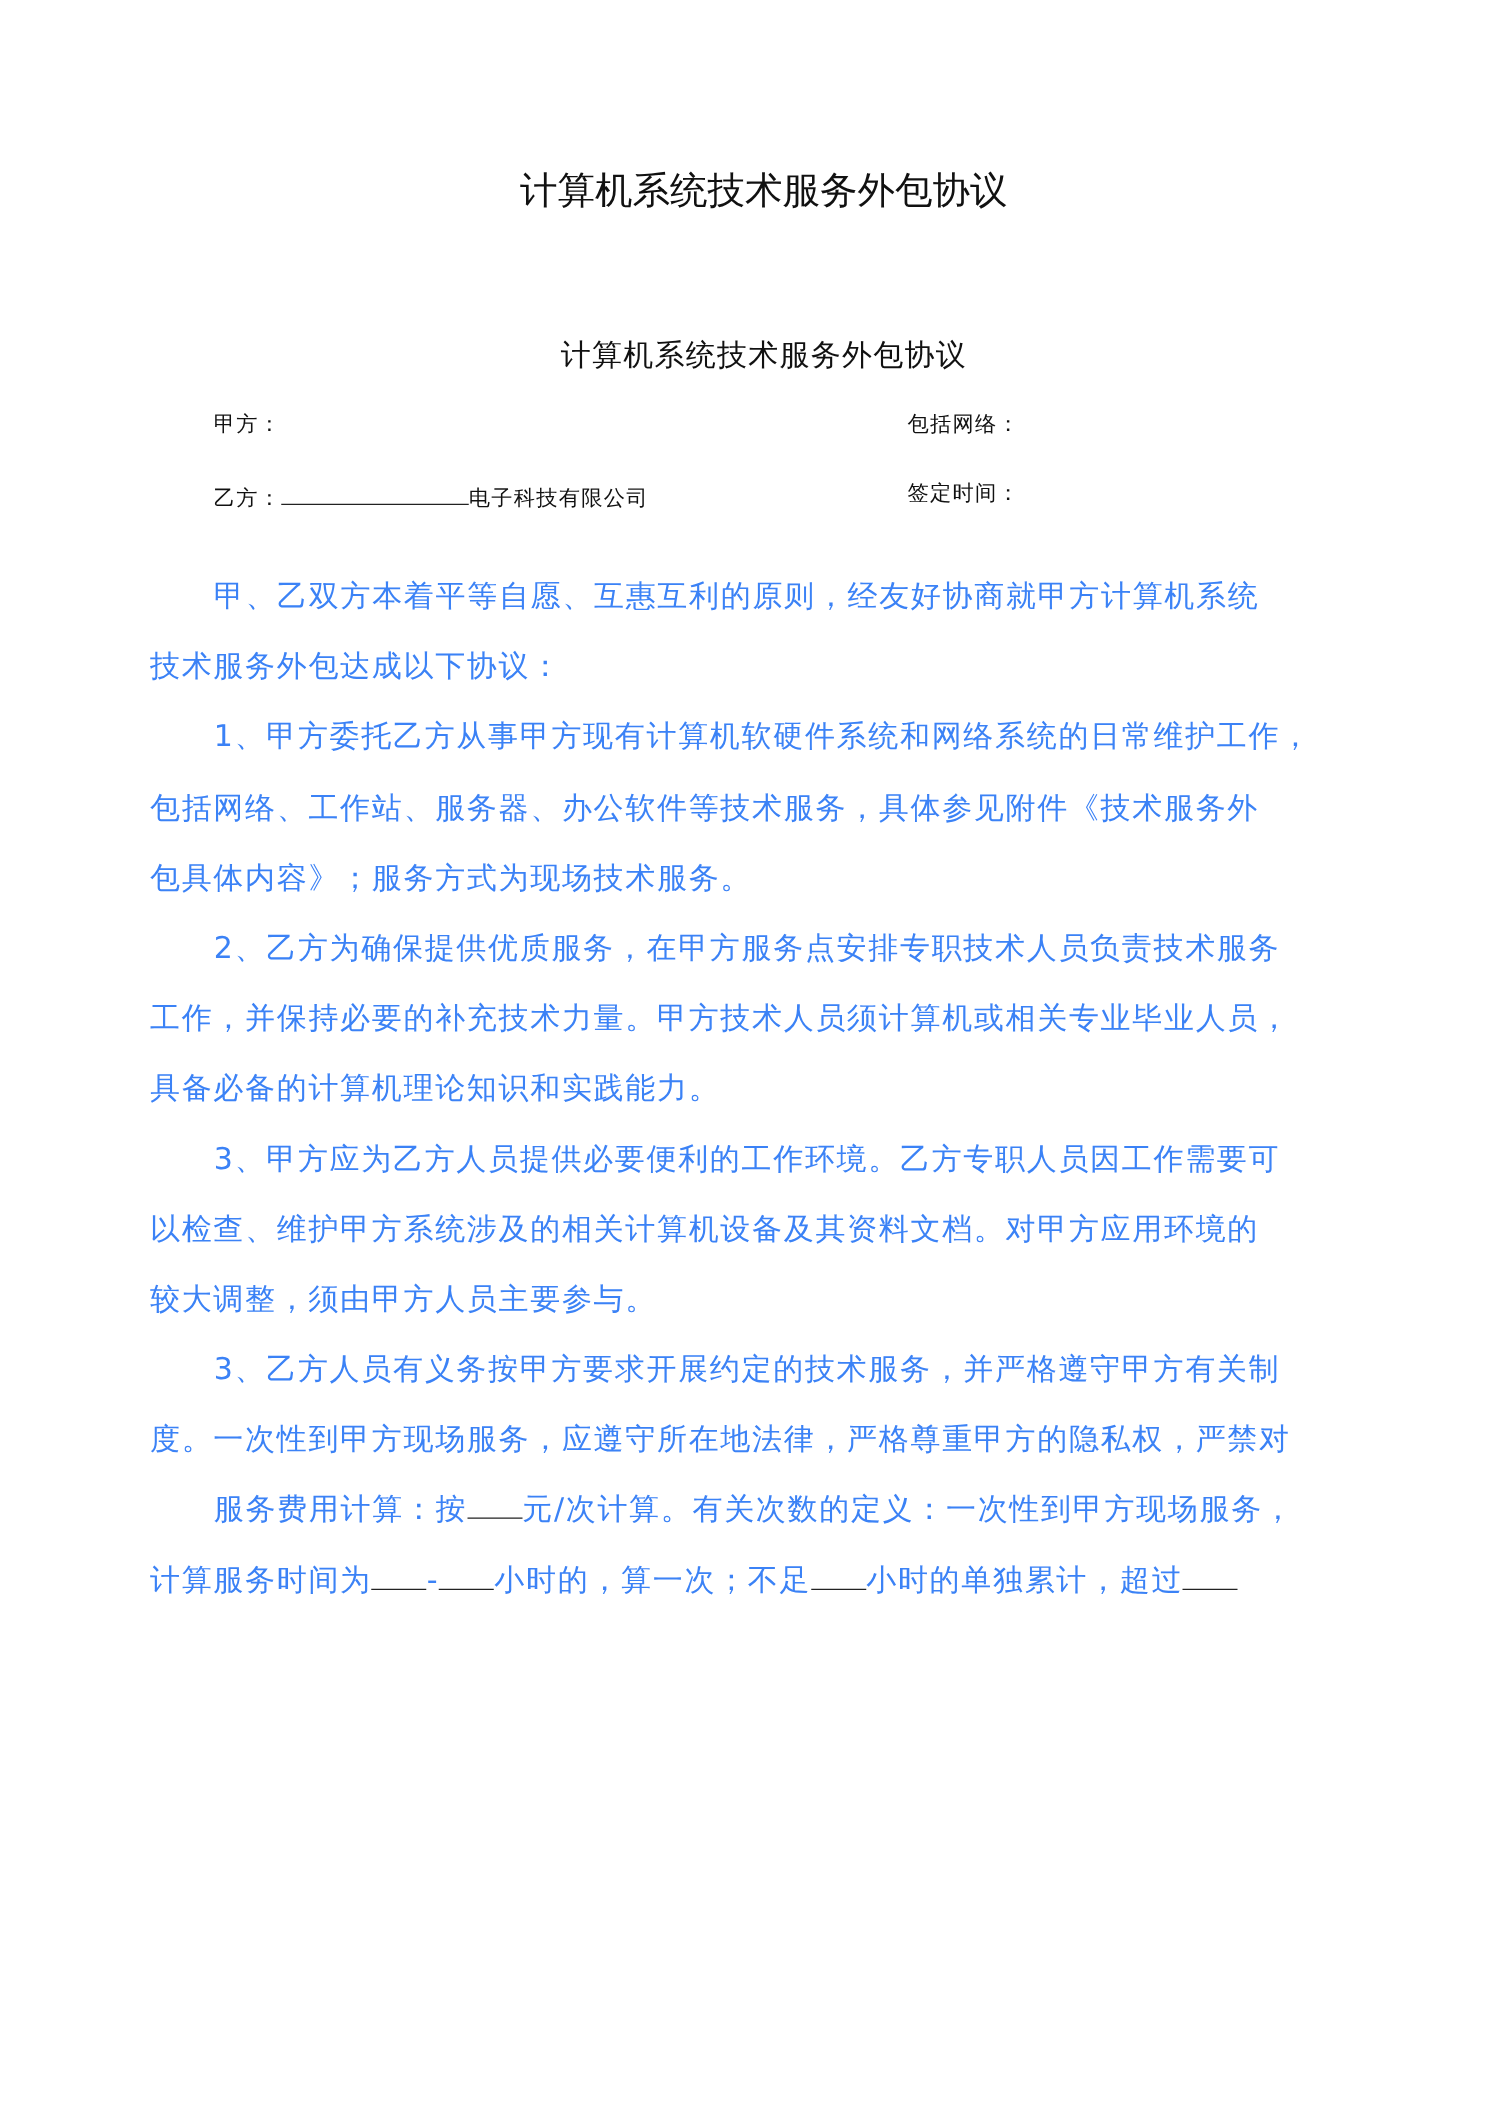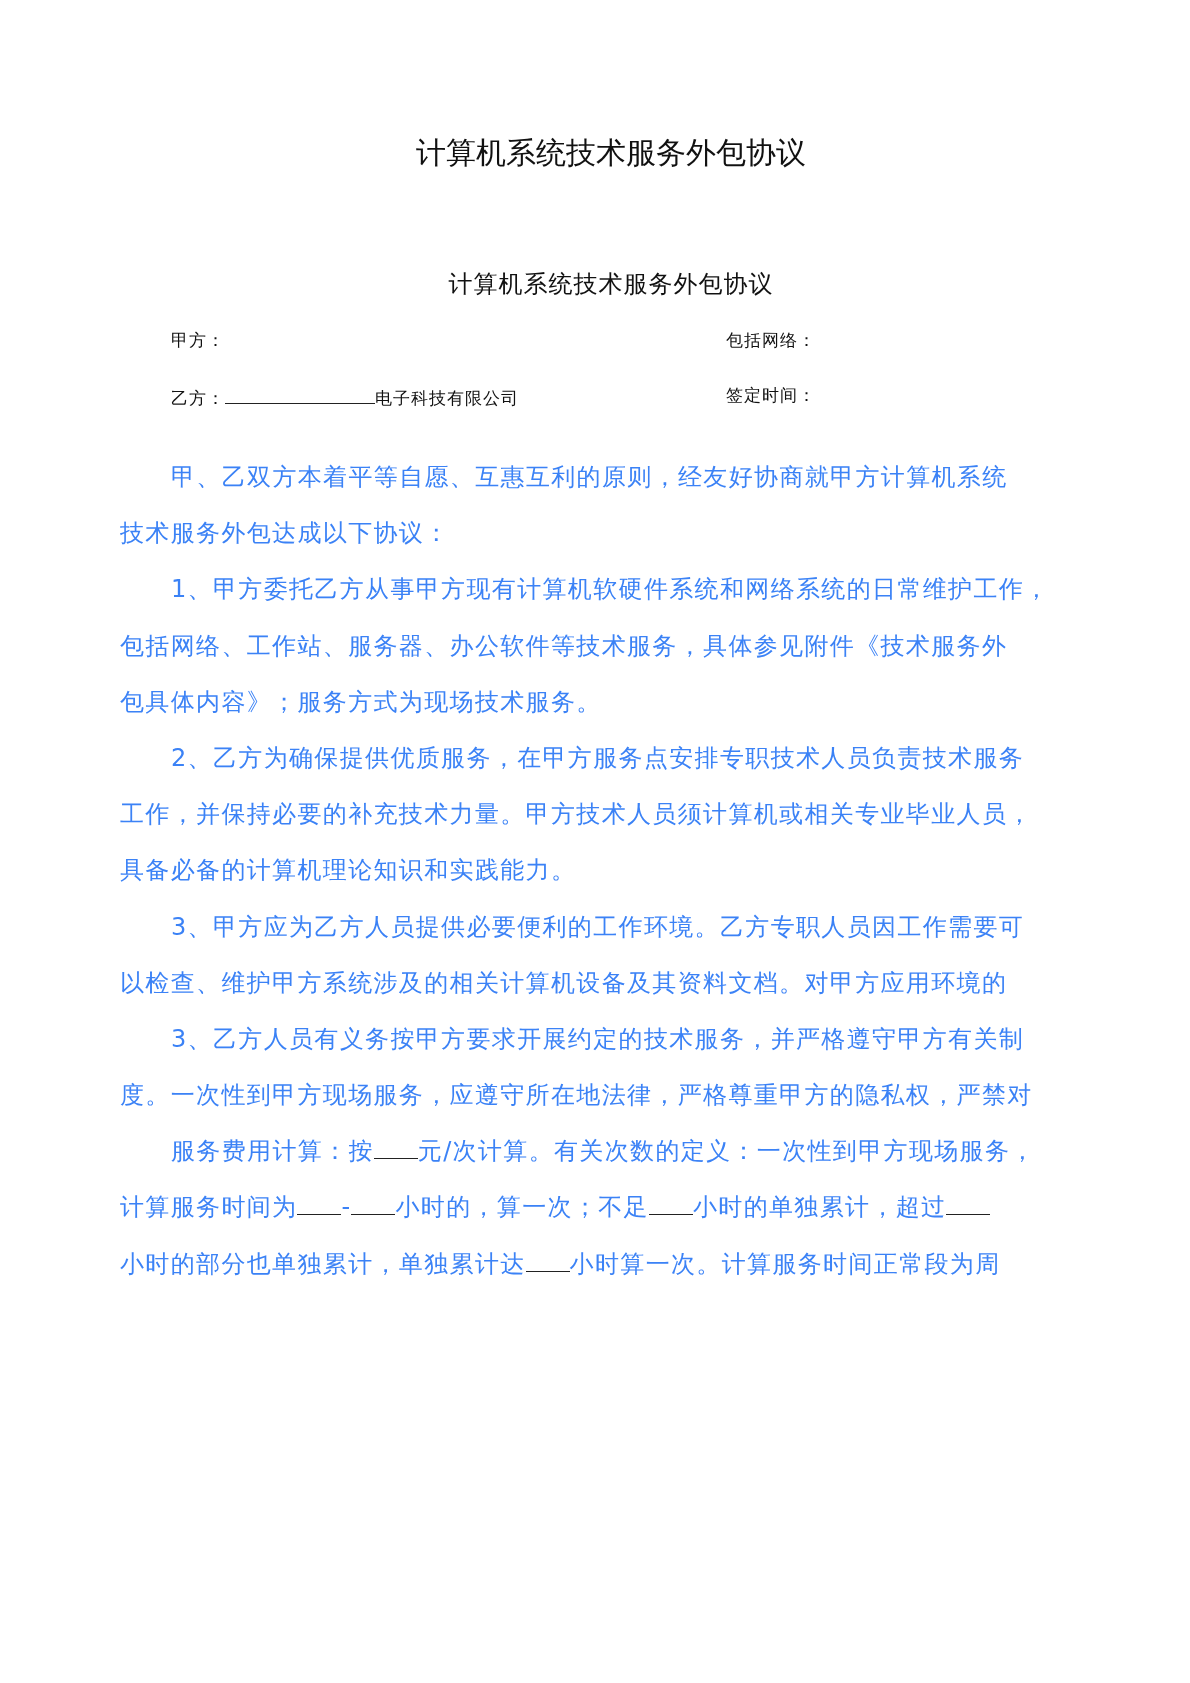--- a/index.html
+++ b/index.html
@@ -125,28 +125,28 @@
 
     <div>
       <span class="line indent">2、乙方为确保提供优质服务，在甲方服务点安排专职技术人员负责技术服务</span>
       <span class="line">工作，并保持必要的补充技术力量。甲方技术人员须计算机或相关专业毕业人员，</span>
       <span class="line">具备必备的计算机理论知识和实践能力。</span>
     </div>
 
     <div>
       <span class="line indent">3、甲方应为乙方人员提供必要便利的工作环境。乙方专职人员因工作需要可</span>
       <span class="line">以检查、维护甲方系统涉及的相关计算机设备及其资料文档。对甲方应用环境的</span>
+      <span class="line">较大调整，须由甲方人员主要参与。</span>
     </div>
 
     <div>
       <span class="line indent">3、乙方人员有义务按甲方要求开展约定的技术服务，并严格遵守甲方有关制</span>
       <span class="line">度。一次性到甲方现场服务，应遵守所在地法律，严格尊重甲方的隐私权，严禁对</span>
     </div>
 
 
     <div>
       <span class="line indent"><span>服务费用计算：按</span><span class="u u4"></span><span>元/次计算。有关次数的定义：一次性到甲方现场服务，</span></span>
       <span class="line"><span>计算服务时间为</span><span class="u u4"></span><span>-</span><span class="u u4"></span><span>小时的，算一次；不足</span><span class="u u4"></span><span>小时的单独累计，超过</span><span class="u u4"></span></span>
-      <span class="line"><span>小时的部分也单独累计，单独累计达</span><span class="u u4"></span><span>小时算一次。计算服务时间正常段为周</span></span>
     </div>
 
   </div>
 </div>
 
 </body></html>

